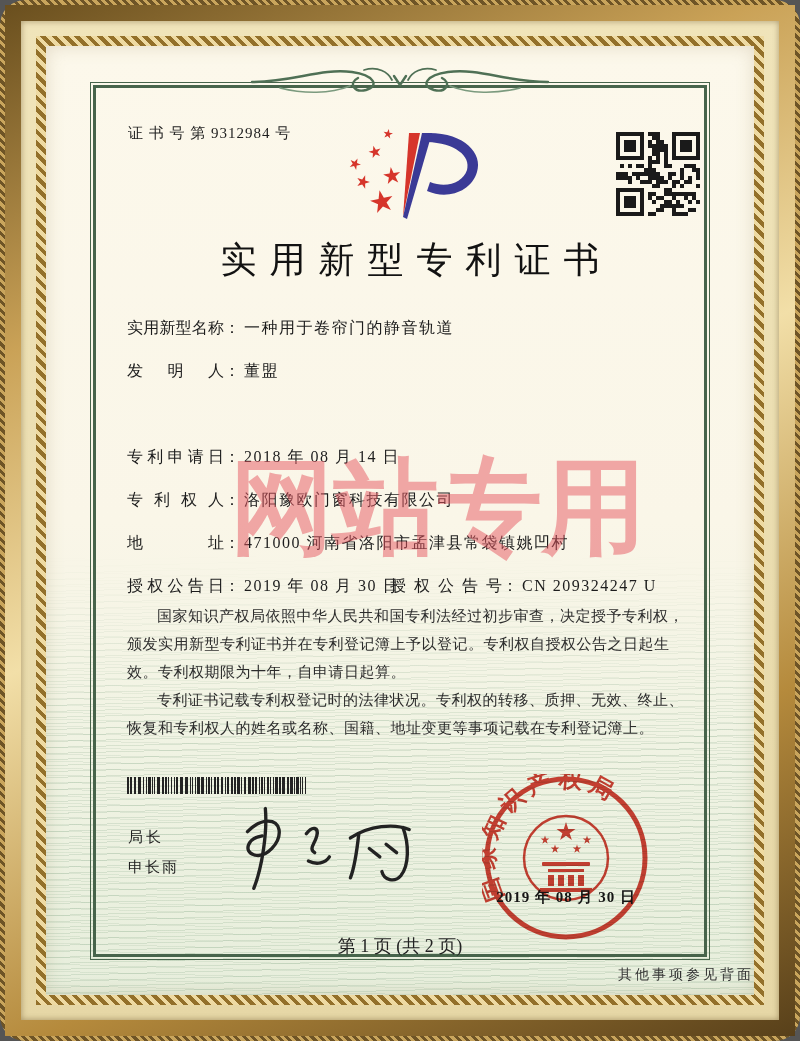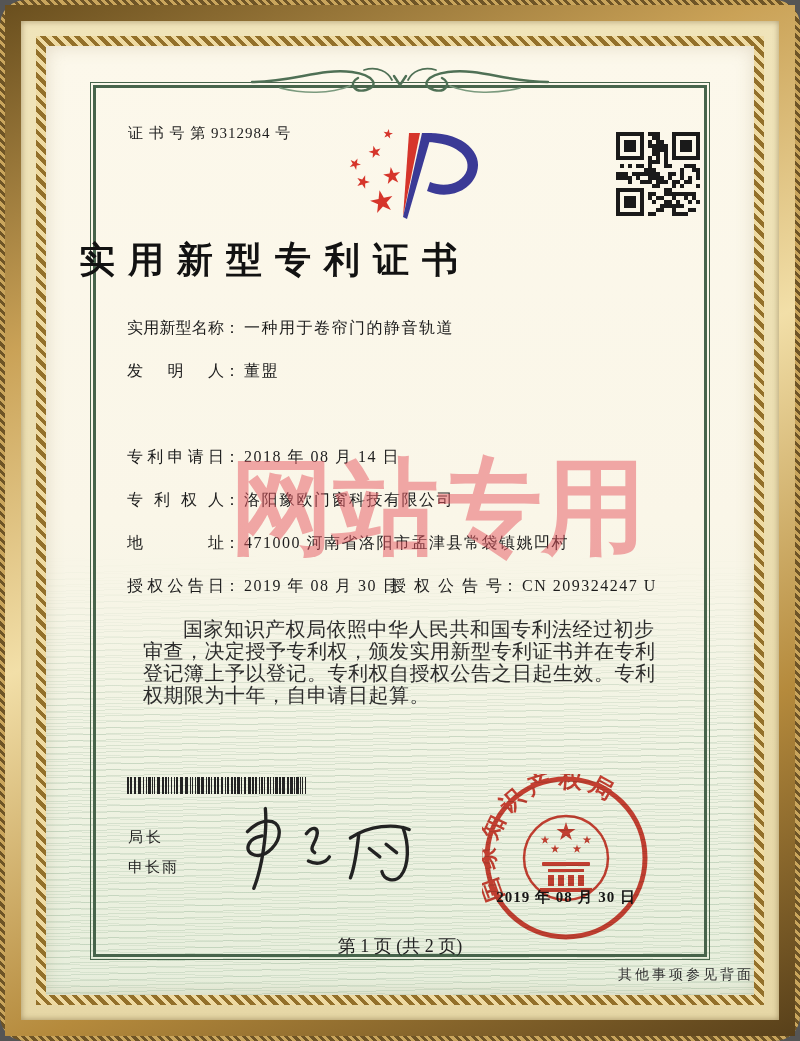--- a/index.html
+++ b/index.html
@@ -26,29 +26,29 @@
   
   .gframe{position:absolute;left:44px;top:36px;width:620px;height:878px;
       border:1px solid #47644b;z-index:1;}
   .gframe-inner{position:absolute;inset:2px;border:3px solid #47644b;}
   .ornament{position:absolute;left:200px;top:10px;width:308px;height:48px;z-index:2;}
   
   .certno{position:absolute;left:82px;top:78px;z-index:2;font-size:15px;
       letter-spacing:1px;color:#1d1d1d;white-space:nowrap;}
   .logo{position:absolute;left:289px;top:74px;width:150px;height:108px;z-index:2;}
   .qr{position:absolute;left:570px;top:86px;width:84px;height:84px;z-index:2;}
-  .title{position:absolute;left:0;right:0;top:190px;z-index:2;text-align:left;
-      font-size:36px;font-weight:700;letter-spacing:13px;text-indent:13px;color:#121212;margin-left:20px;}
+  .title{position:absolute;left:0;right:0;top:190px;z-index:2;text-align:center;
+      font-size:36px;font-weight:400;letter-spacing:13px;text-indent:13px;color:#121212;margin-left:20px;}
   .row{position:absolute;left:81px;z-index:2;font-size:16px;color:#1d1d1d;white-space:nowrap;}
   .flabel{display:inline-block;width:97px;text-align:justify;text-align-last:justify;}
   .fval{letter-spacing:1.5px;}
   .g2{position:absolute;left:263px;top:0;white-space:nowrap;}
   .flabel2{display:inline-block;width:112px;text-align:justify;text-align-last:justify;}
   .paras{position:absolute;left:81px;top:556px;width:562px;z-index:2;}
-  .paras p{margin:16px;font-size:20px;line-height:22px;text-indent:2em;
+  .paras p{margin:0;font-size:15px;line-height:28px;text-indent:2em;
       letter-spacing:.5px;color:#2c2c2c;}
   .barcode{position:absolute;left:81px;top:731px;width:183px;height:17px;z-index:2;}
   .sig-title{position:absolute;left:82px;top:782px;z-index:2;font-family:Liberation Mono, monospace;
       font-size:15px;letter-spacing:3px;color:#1d1d1d;}
   .sig-name{position:absolute;left:82px;top:812px;z-index:2;font-family:"Liberation Sans",sans-serif;
       font-size:15px;letter-spacing:2px;color:#1d1d1d;}
   .signature{position:absolute;left:170px;top:756px;width:210px;height:95px;z-index:3;}
   .seal{position:absolute;left:436px;top:728px;width:168px;height:168px;z-index:2;
       mix-blend-mode:multiply;opacity:.95;}
   .seal-date{position:absolute;left:420px;top:842px;width:200px;z-index:4;text-align:center;
@@ -360,20 +360,21 @@
               <span class="flabel">授权公告日</span><span>：</span>
               <span class="fval">2019 年 08 月 30 日</span>
               <span class="g2">
                 <span class="flabel2">授权公告号</span><span>：</span>
                 <span class="fval">CN 209324247 U</span>
               </span>
             </div>
 
             <div class="paras">
               <p>国家知识产权局依照中华人民共和国专利法经过初步审查，决定授予专利权，颁发实用新型专利证书并在专利登记簿上予以登记。专利权自授权公告之日起生效。专利权期限为十年，自申请日起算。</p>
+              <p>专利证书记载专利权登记时的法律状况。专利权的转移、质押、无效、终止、恢复和专利权人的姓名或名称、国籍、地址变更等事项记载在专利登记簿上。</p>
             </div>
 
             <svg class="barcode" id="barcode" viewBox="0 0 183 17" preserveAspectRatio="none">
                 <rect x="0" y="0" width="2" height="17" fill="#232323"></rect>
                 <rect x="3" y="0" width="2" height="17" fill="#232323"></rect>
                 <rect x="7" y="0" width="2" height="17" fill="#232323"></rect>
                 <rect x="11" y="0" width="3" height="17" fill="#232323"></rect>
                 <rect x="16" y="0" width="1" height="17" fill="#232323"></rect>
                 <rect x="19" y="0" width="1" height="17" fill="#232323"></rect>
                 <rect x="21" y="0" width="3" height="17" fill="#232323"></rect>

